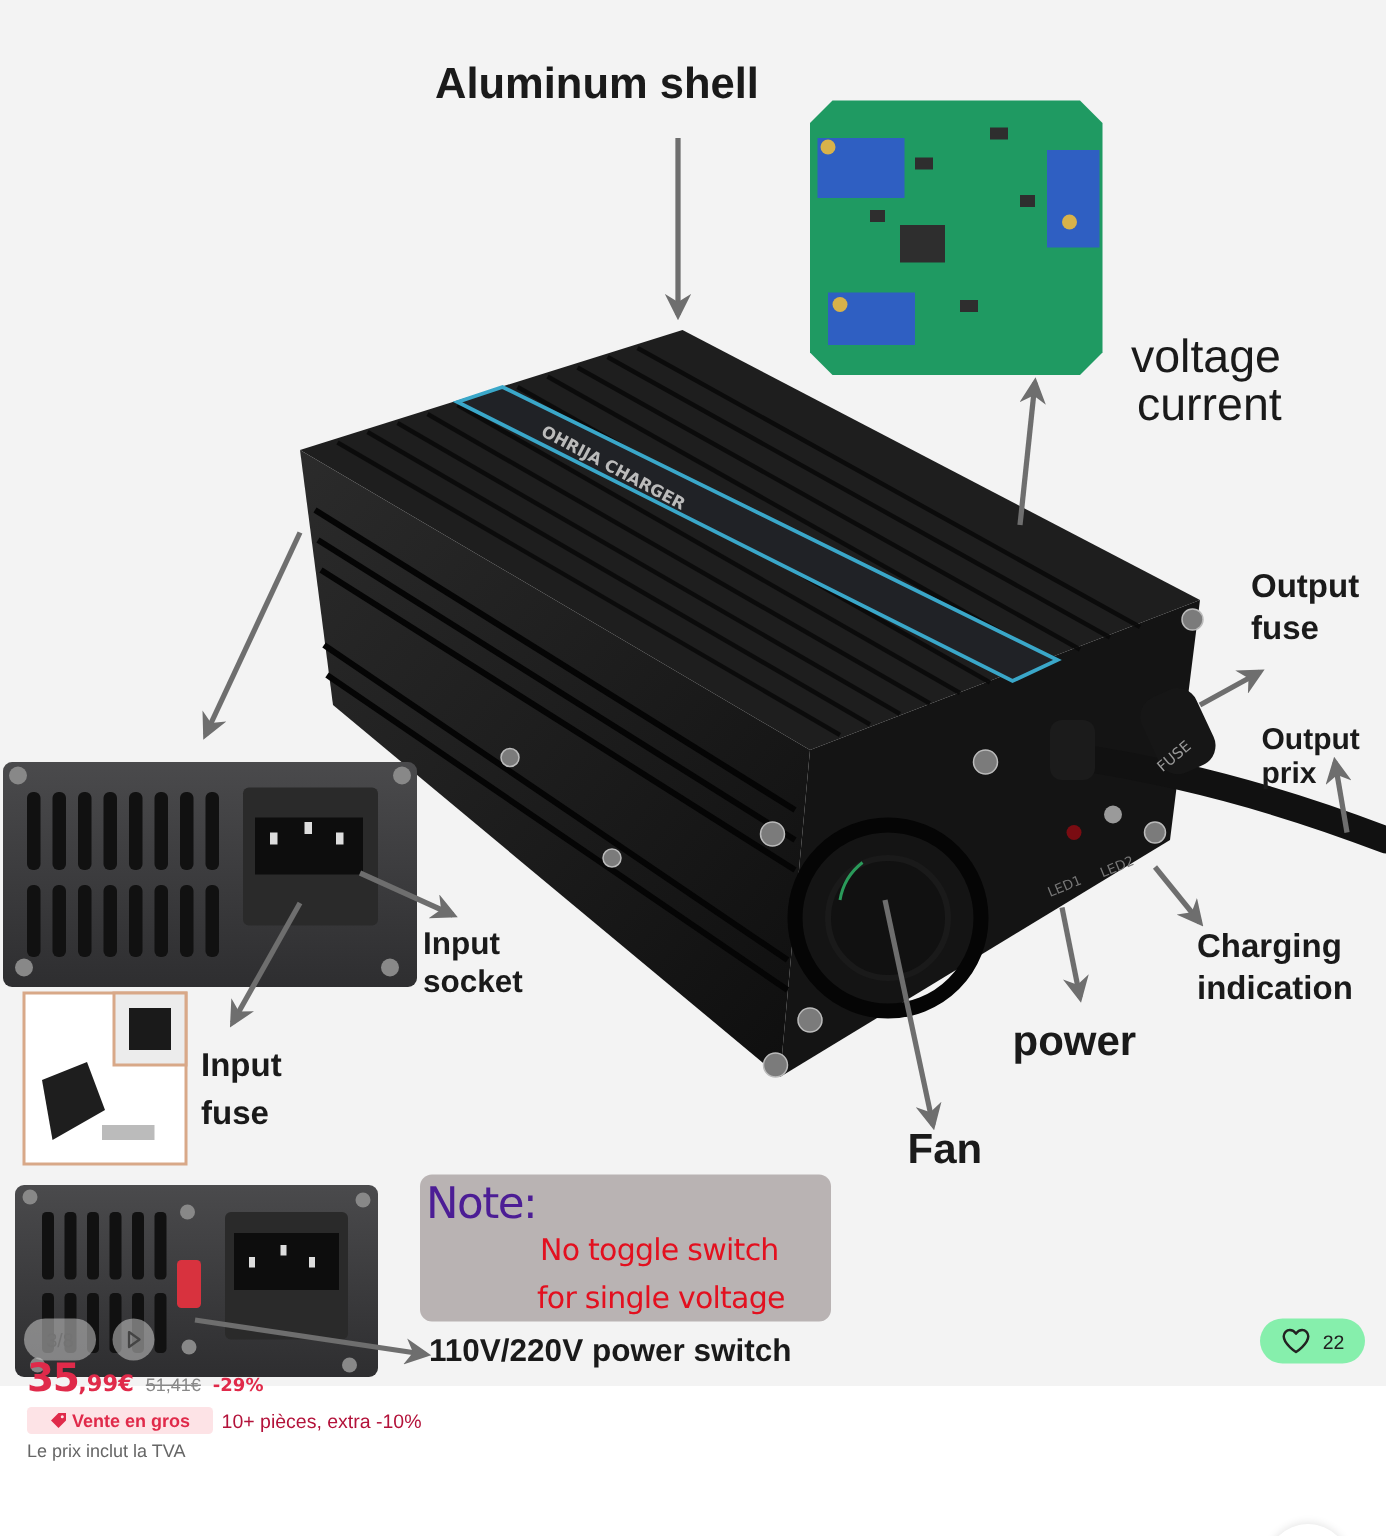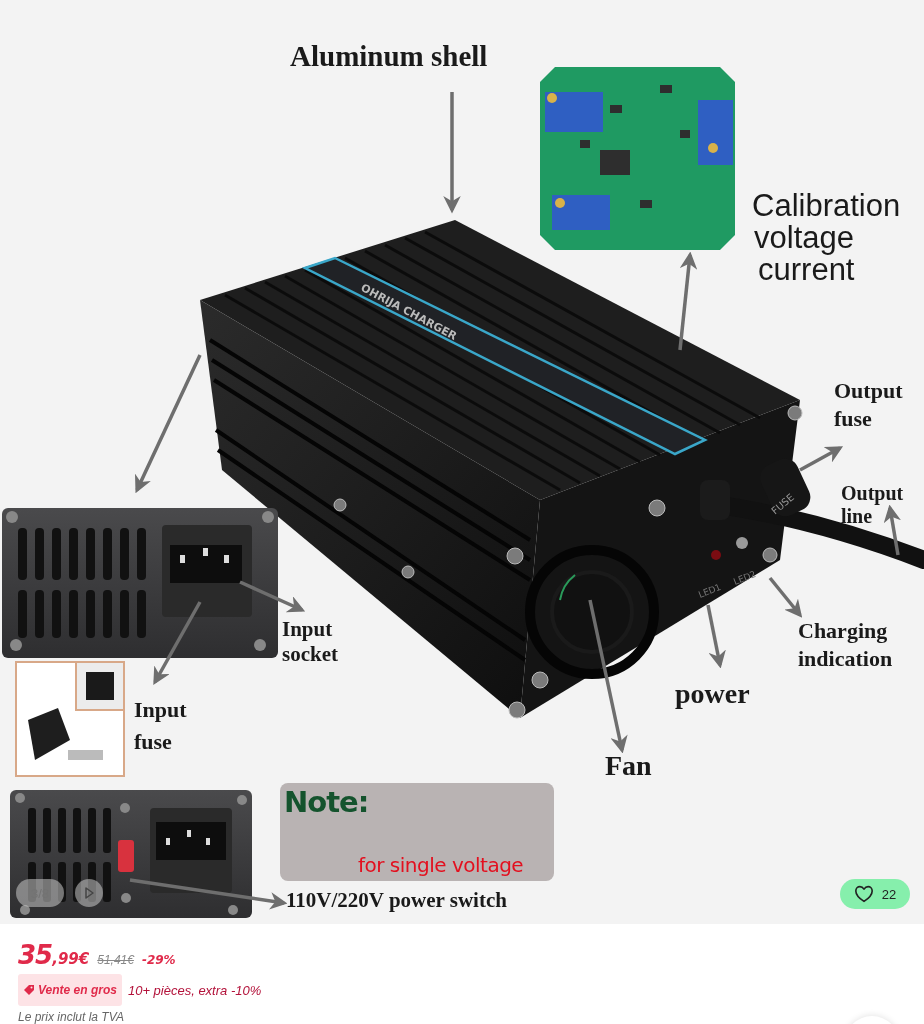--- a/index.html
+++ b/index.html
@@ -3,41 +3,41 @@
 <meta charset="utf-8">
 <style>
   * { box-sizing: border-box; margin: 0; padding: 0; }
   html, body { width: 924px; height: 1024px; overflow: hidden; background: #ffffff; }
   body { font-family: "DejaVu Sans", sans-serif; position: relative; }
 
   .gallery { position: absolute; left: 0; top: 0; width: 924px; height: 924px; background: #f3f3f3; overflow: hidden; }
   .gallery svg.art { position: absolute; left: 0; top: 0; }
 
   .lbl { position: absolute; color: #1a1a1a; line-height: 1.0; white-space: nowrap; }
-  .lbl-bold { font-family: Liberation Serif, serif; font-weight: bold; }
+  .lbl-bold { font-family: Liberation Sans, sans-serif; font-weight: bold; }
   .lbl-light { font-family: "Liberation Sans", sans-serif; font-weight: normal; }
 
   .note-box { position: absolute; left: 280px; top: 783px; width: 274px; height: 98px; background: #b9b3b3; border-radius: 8px; }
-  .note-title { position: absolute; left: 4px; top: 2px; color: #14532d; font-family: "DejaVu Sans", sans-serif; font-weight: bold; font-size: 29px; letter-spacing: -1px; }
+  .note-title { position: absolute; left: 4px; top: 2px; color: #4c1d95; font-family: "DejaVu Sans", sans-serif; font-weight: normal; font-size: 29px; letter-spacing: -1px; }
   .note-line { position: absolute; color: #e3101f; font-family: "DejaVu Sans", sans-serif; font-size: 20px; letter-spacing: -0.5px; }
 
   .counter { position: absolute; left: 16px; top: 879px; width: 48px; height: 28px; border-radius: 14px; background: rgba(200,200,200,0.55); color: #737373; font-size: 13px; display: flex; align-items: center; justify-content: center; font-family: "Liberation Sans", sans-serif; }
   .play-btn { position: absolute; left: 75px; top: 879px; width: 28px; height: 28px; border-radius: 50%; background: rgba(200,200,200,0.55); display: flex; align-items: center; justify-content: center; }
 
   .like-pill { position: absolute; left: 840px; top: 879px; width: 70px; height: 30px; border-radius: 15px; background: #86efac; display: flex; align-items: center; justify-content: center; gap: 8px; }
   .like-count { font-family: "Liberation Sans", sans-serif; font-size: 13px; color: #222; }
 
-  .price-section { position: absolute; left: 18px; top: 940px; width: 880px; font-style: italic; }
+  .price-section { position: absolute; left: 18px; top: 904px; width: 880px; }
   .price-row { display: flex; align-items: baseline; gap: 8px; height: 30px; }
   .price-int { color: #e02a4a; font-family: "DejaVu Sans", sans-serif; font-weight: bold; font-size: 26px; letter-spacing: -1px; }
   .price-dec { color: #e02a4a; font-family: "DejaVu Sans", sans-serif; font-weight: bold; font-size: 15px; margin-left: -8px; }
   .price-old { color: #888; font-family: "Liberation Sans", sans-serif; font-size: 12px; text-decoration: line-through; }
   .price-off { color: #e02a4a; font-family: "DejaVu Sans", sans-serif; font-weight: bold; font-size: 12px; }
   .bulk-row { display: flex; align-items: center; gap: 6px; margin-top: 4px; }
-  .bulk-tag { display: flex; align-items: center; gap: 3px; background: #fde3e6; border-radius: 3px; padding: 1px 5px; height: 32px; }
+  .bulk-tag { display: flex; align-items: center; gap: 3px; background: #fde3e6; border-radius: 3px; padding: 1px 15px; height: 18px; }
   .bulk-tag-text { color: #e02a4a; font-family: "Liberation Sans", sans-serif; font-size: 12px; font-weight: bold; }
   .bulk-text { color: #b3123a; font-family: "Liberation Sans", sans-serif; font-size: 13px; }
   .vat-text { color: #666; font-family: "Liberation Sans", sans-serif; font-size: 12px; margin-top: 4px; }
 
   .scroll-fab { position: absolute; left: 844px; top: 1016px; width: 56px; height: 56px; border-radius: 50%; background: #fff; box-shadow: 0 -1px 6px rgba(0,0,0,0.10); }
 </style>
 </head>
 <body>
 
 <div class="gallery">
@@ -203,39 +203,39 @@
       <line x1="770" y1="578" x2="800" y2="615"></line>
       <line x1="708" y1="605" x2="720" y2="665"></line>
       <line x1="590" y1="600" x2="622" y2="750"></line>
       <line x1="240" y1="582" x2="302" y2="610"></line>
       <line x1="200" y1="602" x2="155" y2="682"></line>
       <line x1="130" y1="880" x2="284" y2="903"></line>
     </g>
   </svg>
 
   <div class="lbl lbl-bold" style="left:290px; top:42px; font-size:29px;">Aluminum shell</div>
-  <div class="lbl lbl-light" style="left:752px; top:190px; font-size:31px;">Calibration</div>
   <div class="lbl lbl-light" style="left:754px; top:222px; font-size:31px;">voltage</div>
   <div class="lbl lbl-light" style="left:758px; top:254px; font-size:31px;">current</div>
   <div class="lbl lbl-bold" style="left:834px; top:380px; font-size:22px;">Output</div>
   <div class="lbl lbl-bold" style="left:834px; top:408px; font-size:22px;">fuse</div>
   <div class="lbl lbl-bold" style="left:841px; top:483px; font-size:20px;">Output</div>
-  <div class="lbl lbl-bold" style="left:841px; top:506px; font-size:20px;">line</div>
+  <div class="lbl lbl-bold" style="left:841px; top:506px; font-size:20px;">prix</div>
   <div class="lbl lbl-bold" style="left:798px; top:620px; font-size:22px;">Charging</div>
   <div class="lbl lbl-bold" style="left:798px; top:648px; font-size:22px;">indication</div>
   <div class="lbl lbl-bold" style="left:675px; top:680px; font-size:28px;">power</div>
   <div class="lbl lbl-bold" style="left:605px; top:752px; font-size:28px;">Fan</div>
   <div class="lbl lbl-bold" style="left:282px; top:619px; font-size:21px;">Input</div>
   <div class="lbl lbl-bold" style="left:282px; top:644px; font-size:21px;">socket</div>
   <div class="lbl lbl-bold" style="left:134px; top:699px; font-size:22px;">Input</div>
   <div class="lbl lbl-bold" style="left:134px; top:731px; font-size:22px;">fuse</div>
   <div class="lbl lbl-bold" style="left:286px; top:890px; font-size:21px;">110V/220V  power switch</div>
 
   <div class="note-box">
     <div class="note-title">Note:</div>
+    <div class="note-line" style="left:80px; top:38px;">No toggle switch</div>
     <div class="note-line" style="left:78px; top:70px;">for single voltage</div>
   </div>
 
   <div class="counter">3/8</div>
   <div class="play-btn">
     <svg width="14" height="14" viewBox="0 0 14 14">
       <path d="M4 2 L11 7 L4 12 Z" fill="none" stroke="#444" stroke-width="1.5" stroke-linejoin="round"></path>
     </svg>
   </div>
 

